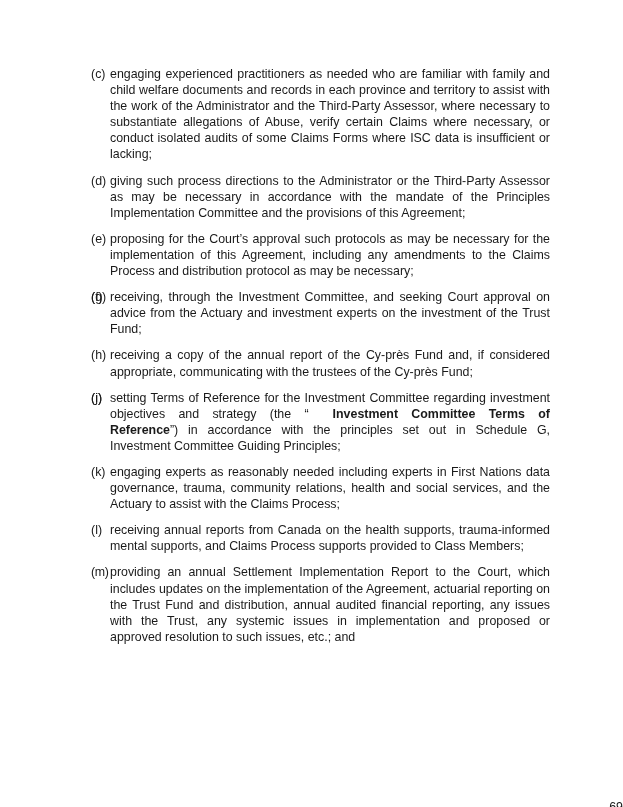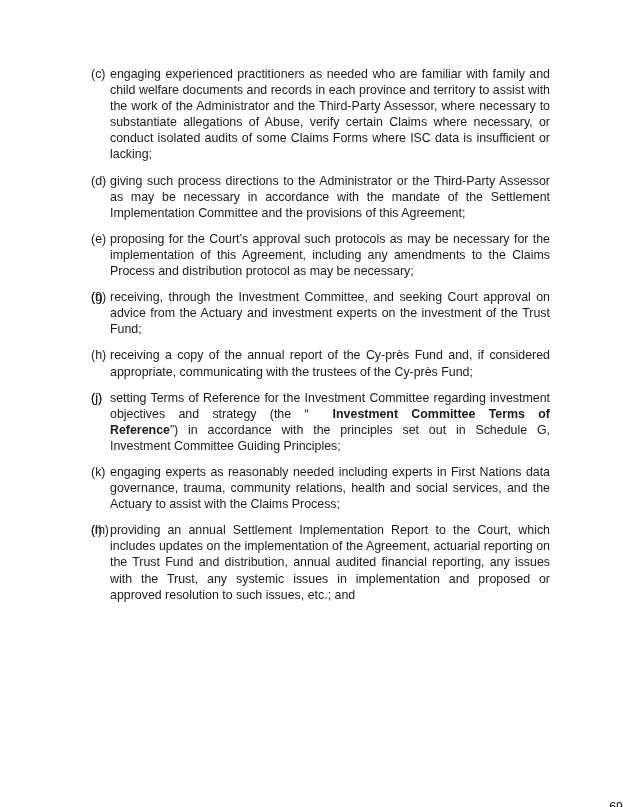--- a/index.html
+++ b/index.html
@@ -19,21 +19,21 @@
 <body>
 
 <div class="page">
   <ol class="list">
     <li class="item">
       <span class="label">(c)</span>
       <span>engaging experienced practitioners as needed who are familiar with family and child welfare documents and records in each province and territory to assist with the work of the Administrator and the Third-Party Assessor, where necessary to substantiate allegations of Abuse, verify certain Claims where necessary, or conduct isolated audits of some Claims Forms where ISC data is insufficient or lacking;</span>
     </li>
     <li class="item">
       <span class="label">(d)</span>
-      <span>giving such process directions to the Administrator or the Third-Party Assessor as may be necessary in accordance with the mandate of the Settlement Implementation Committee and the provisions of this Agreement;</span>
+      <span>giving such process directions to the Administrator or the Third-Party Assessor as may be necessary in accordance with the mandate of the Principles Implementation Committee and the provisions of this Agreement;</span>
     </li>
     <li class="item">
       <span class="label">(e)</span>
       <span>proposing for the Court’s approval such protocols as may be necessary for the implementation of this Agreement, including any amendments to the Claims Process and distribution protocol as may be necessary;</span>
     </li>
     <li class="item">
       <span class="label">(f)</span>
     </li>
     <li class="item">
       <span class="label">(g)</span>
@@ -49,20 +49,21 @@
     <li class="item">
       <span class="label">(j)</span>
       <span>setting Terms of Reference for the Investment Committee regarding investment objectives and strategy (the “</span><span class="b">Investment Committee Terms of Reference</span><span>”) in accordance with the principles set out in Schedule G, Investment Committee Guiding Principles;</span>
     </li>
     <li class="item">
       <span class="label">(k)</span>
       <span>engaging experts as reasonably needed including experts in First Nations data governance, trauma, community relations, health and social services, and the Actuary to assist with the Claims Process;</span>
     </li>
     <li class="item">
       <span class="label">(l)</span>
+      <span>receiving annual reports from Canada on the health supports, trauma-informed mental supports, and Claims Process supports provided to Class Members;</span>
     </li>
     <li class="item m">
       <span class="label">(m)</span>
       <span>providing an annual Settlement Implementation Report to the Court, which includes updates on the implementation of the Agreement, actuarial reporting on the Trust Fund and distribution, annual audited financial reporting, any issues with the Trust, any systemic issues in implementation and proposed or approved resolution to such issues, etc.; and</span>
     </li>
   </ol>
   <div class="pagenum">69</div>
 </div>
 
 </body></html>

